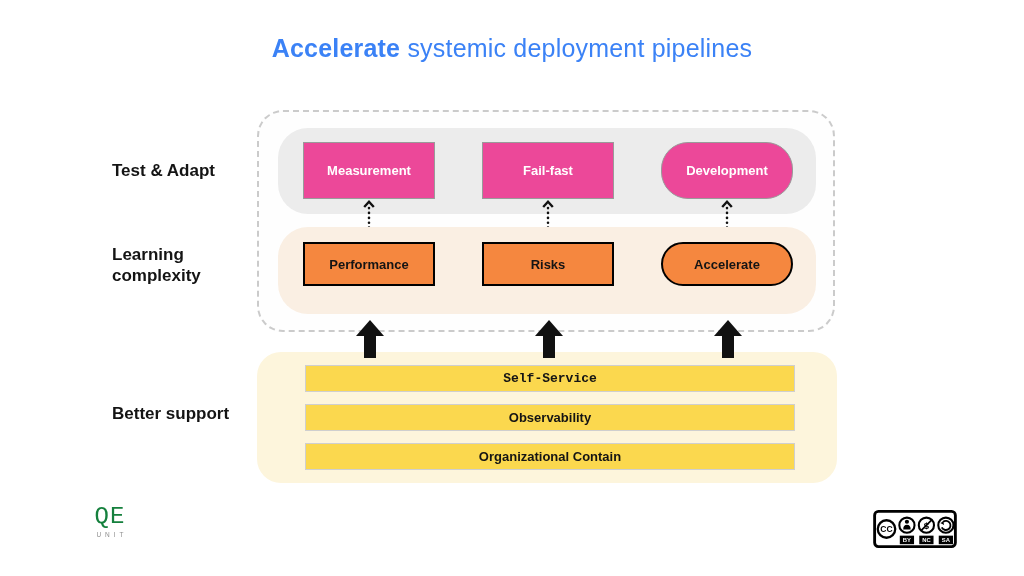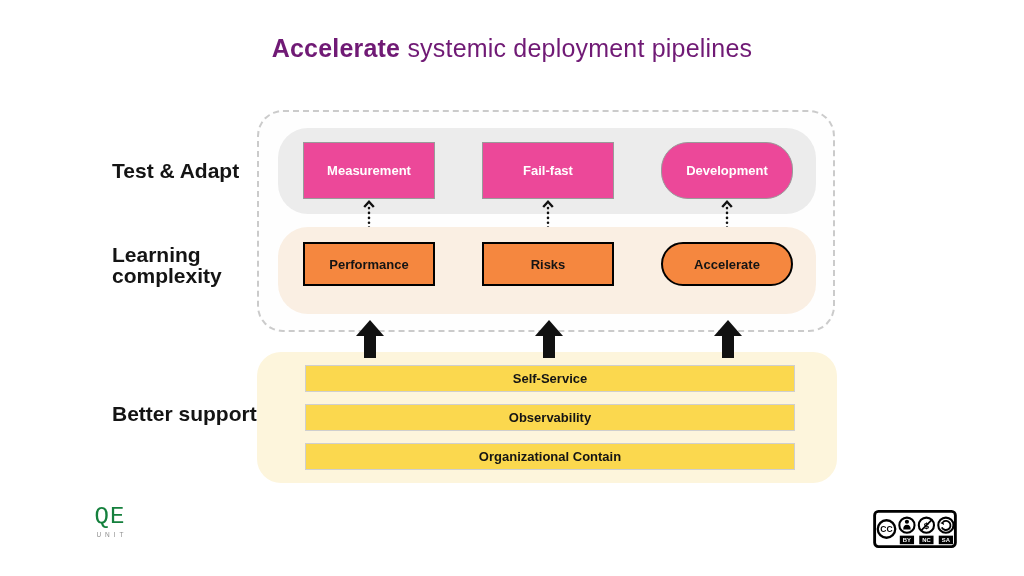--- a/index.html
+++ b/index.html
@@ -13,28 +13,28 @@
     overflow: hidden;
   }
   .abs { position: absolute; }
 
   
   .slide-title {
     left: 0; top: 34px; width: 1024px;
     text-align: center;
     font-size: 25px;
     letter-spacing: 0.2px;
-    color: #701a75;
+    color: #3b82f6;
   }
   .slide-title .t-bold { font-weight: 700; }
 
   
   .row-label {
     left: 112px;
-    font-size: 21px;
+    font-size: 17px;
     font-weight: 700;
     color: #141414;
     line-height: 21px;
   }
   .row-label-1 { top: 160px; }
   .row-label-2 { top: 244px; }
   .row-label-3 { top: 403px; }
 
   
   .dashed-box {
@@ -96,21 +96,21 @@
   .support-bar {
     left: 305px;
     width: 490px; height: 27px;
     background: #fbd84e;
     border: 1px solid #cfcfcf;
     display: flex; align-items: center; justify-content: center;
     font-weight: 700;
     font-size: 13px;
     color: #141414;
   }
-  .sb-0 { top: 365px; } .sb-1 { top: 404px; } .sb-2 { top: 443px; }
+  .sb-0 { top: 365px; font-family: Liberation Mono, monospace; } .sb-1 { top: 404px; } .sb-2 { top: 443px; }
 
   
   .qe-logo { left: 80px; top: 504px; width: 60px; text-align: center; }
   .qe-main {
     font-family: Liberation Mono, monospace;
     font-size: 24px;
     font-weight: 500;
     letter-spacing: 1px;
     color: #15803d;
     line-height: 26px;

